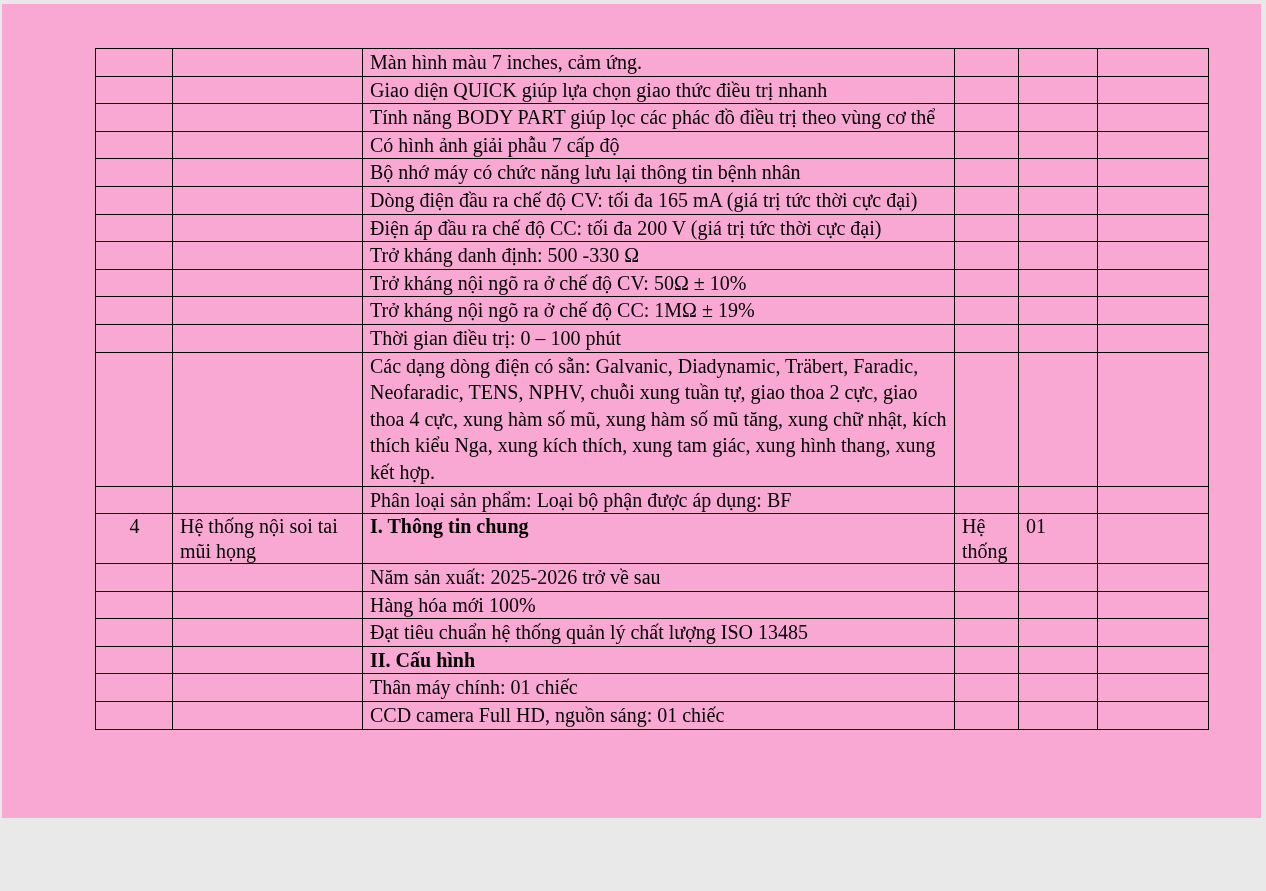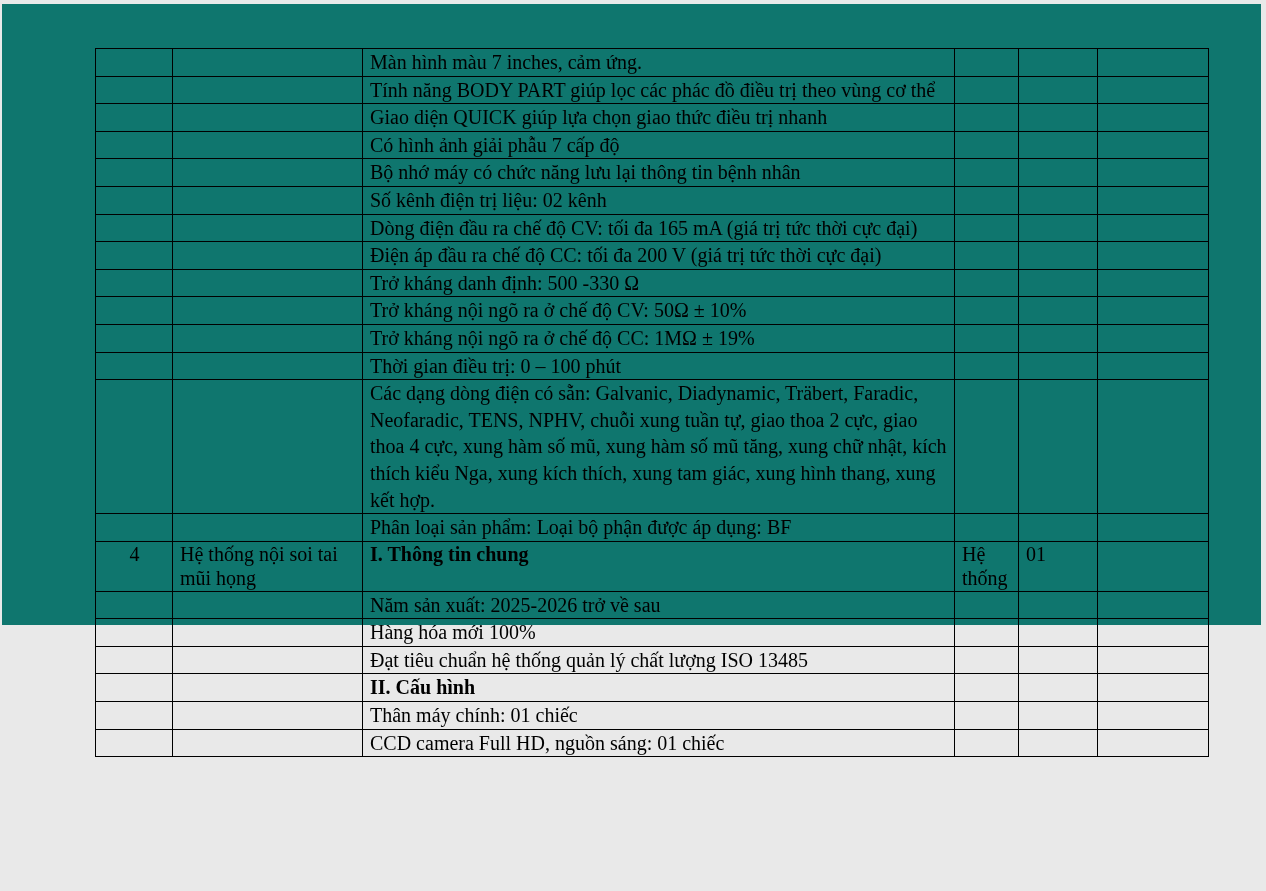--- a/index.html
+++ b/index.html
@@ -10,22 +10,22 @@
     overflow: hidden;
     background: #e9e9e9;
     font-family: "Liberation Serif", "DejaVu Serif", serif;
     color: #000;
   }
   .page {
     position: absolute;
     left: 2px;
     top: 4px;
     width: 1259px;
-    height: 621px;
-    background: #0f766e;
+    height: 814px;
+    background: #f9a8d4;
   }
   table.spec-table {
     position: absolute;
     left: 93px;
     top: 44px;
     width: 1113px;
     border-collapse: collapse;
     table-layout: fixed;
   }
   table.spec-table td {
@@ -63,53 +63,45 @@
           <td class="stt"></td>
           <td></td>
           <td>Màn hình màu 7 inches, cảm ứng.</td>
           <td></td>
           <td></td>
           <td></td>
         </tr>
         <tr class="h1">
           <td class="stt"></td>
           <td></td>
+          <td>Giao diện QUICK giúp lựa chọn giao thức điều trị nhanh</td>
+          <td></td>
+          <td></td>
+          <td></td>
+        </tr>
+        <tr class="h1">
+          <td class="stt"></td>
+          <td></td>
           <td>Tính năng BODY PART giúp lọc các phác đồ điều trị theo vùng cơ thể</td>
           <td></td>
           <td></td>
           <td></td>
         </tr>
         <tr class="h1">
           <td class="stt"></td>
           <td></td>
-          <td>Giao diện QUICK giúp lựa chọn giao thức điều trị nhanh</td>
-          <td></td>
-          <td></td>
-          <td></td>
-        </tr>
-        <tr class="h1">
-          <td class="stt"></td>
-          <td></td>
           <td>Có hình ảnh giải phẫu 7 cấp độ</td>
           <td></td>
           <td></td>
           <td></td>
         </tr>
         <tr class="h1">
           <td class="stt"></td>
           <td></td>
           <td>Bộ nhớ máy có chức năng lưu lại thông tin bệnh nhân</td>
-          <td></td>
-          <td></td>
-          <td></td>
-        </tr>
-        <tr class="h1">
-          <td class="stt"></td>
-          <td></td>
-          <td>Số kênh điện trị liệu: 02 kênh</td>
           <td></td>
           <td></td>
           <td></td>
         </tr>
         <tr class="h1">
           <td class="stt"></td>
           <td></td>
           <td>Dòng điện đầu ra chế độ CV: tối đa 165 mA (giá trị tức thời cực đại)</td>
           <td></td>
           <td></td>

